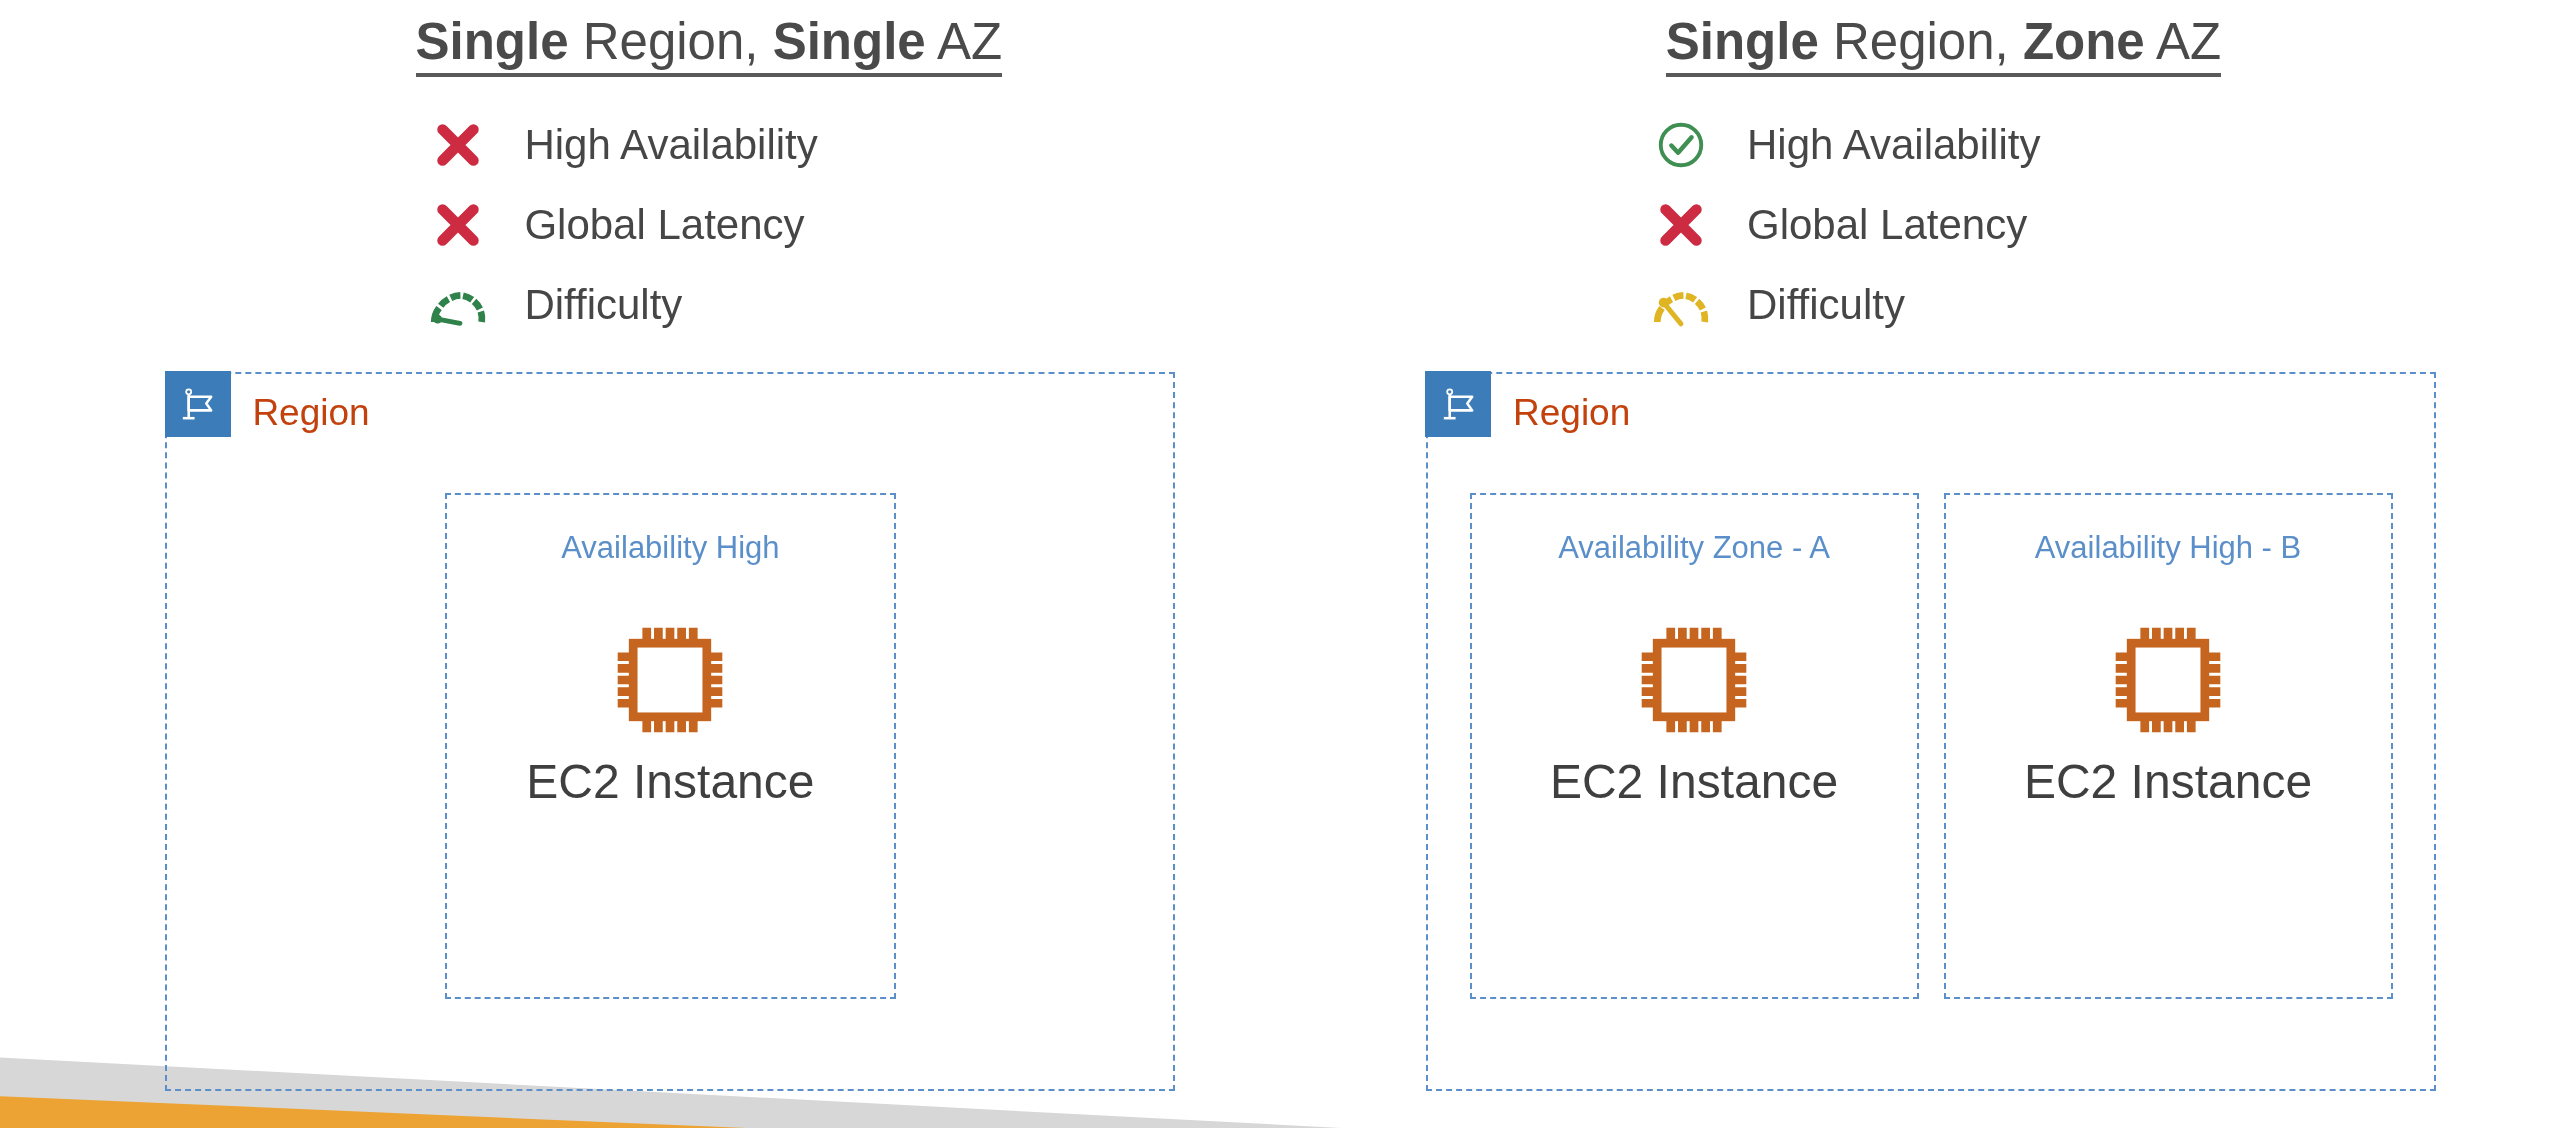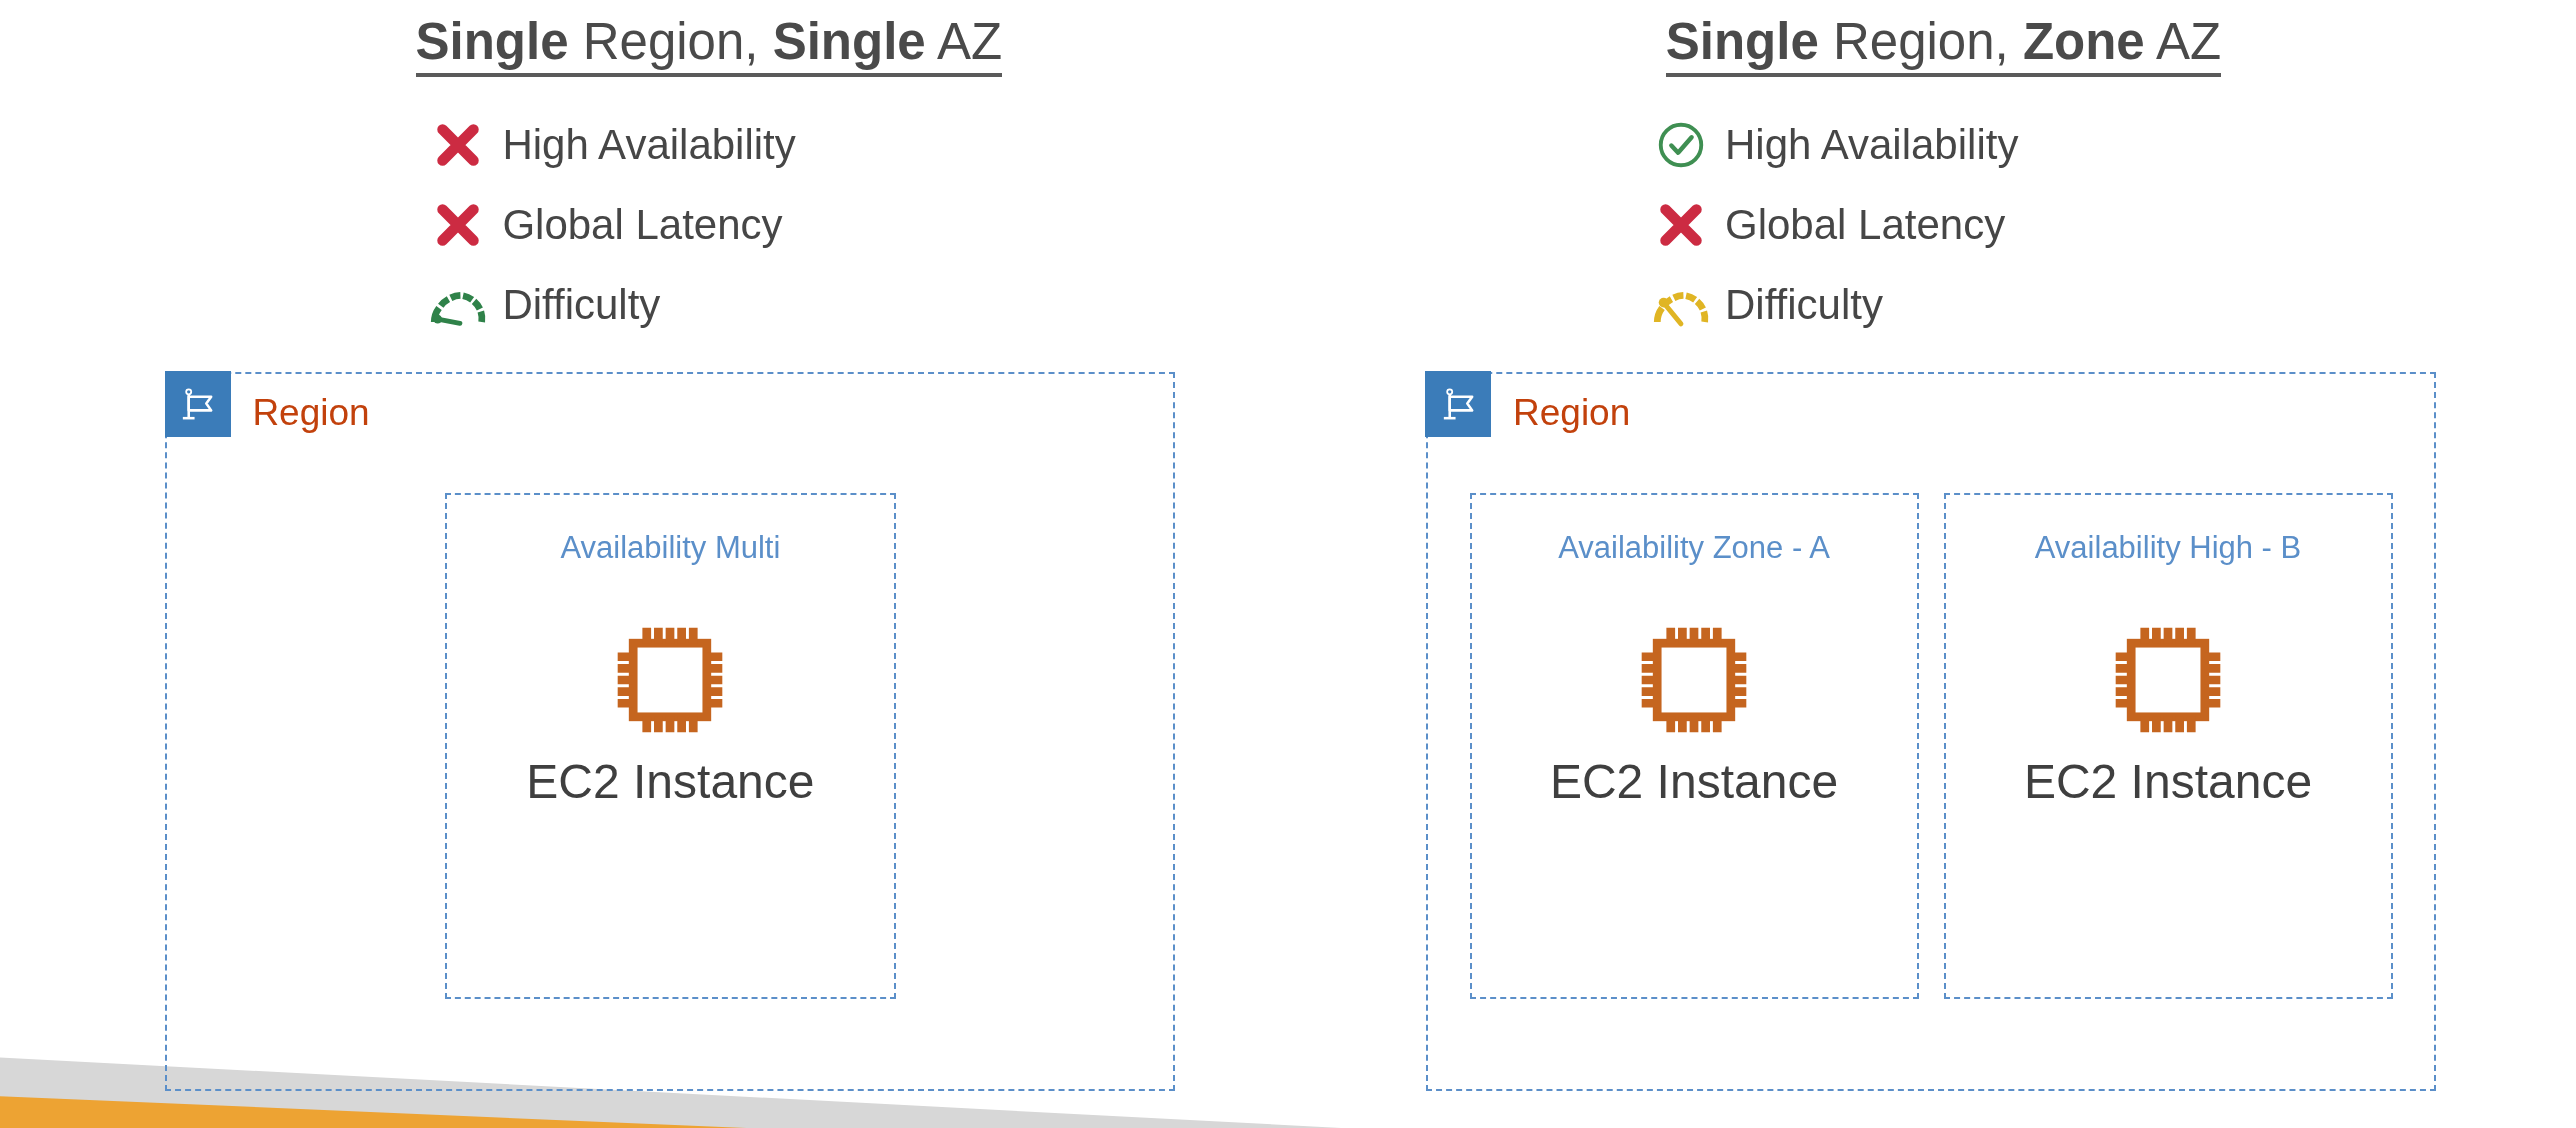--- a/index.html
+++ b/index.html
@@ -62,21 +62,21 @@
     width: 62px;
     height: 62px;
     display: flex;
     align-items: center;
     justify-content: center;
     flex: 0 0 62px;
   }
   .feature-label {
     font-size: 42px;
     color: #464646;
-    margin-left: 13px;
+    margin-left: 35px;
     white-space: nowrap;
   }
 
   
   .region-box {
     position: absolute;
     border: 2.9px dashed #5b8fc9;
     box-sizing: border-box;
   }
   .column.left .region-box  { left: 146px; top: 372px; width: 1010px; height: 719px; }
@@ -207,21 +207,21 @@
         <circle cx="13" cy="9" r="2.6" fill="none" stroke="#ffffff" stroke-width="1.8"></circle>
         <path d="M13 12 L13 36" stroke="#ffffff" stroke-width="2.6"></path>
         <path d="M7 36 L19 36" stroke="#ffffff" stroke-width="2.6"></path>
         <path d="M13 14 L36 14 L31 21 L36 28 L13 28 Z" fill="none" stroke="#ffffff" stroke-width="2.6" stroke-linejoin="round"></path>
       </svg>
     </span>
     <span class="region-label">Region</span>
 
     <div class="az-row">
       <div class="az-box single">
-        <span class="az-title">Availability Multi</span>
+        <span class="az-title">Availability High</span>
         <div class="ec2-wrap">
           <span>
             <svg width="124" height="124" viewBox="0 0 128 128">
               <g fill="none" stroke="#c5651f" stroke-width="9">
                 <rect x="26" y="26" width="76" height="76"></rect>
                 <path d="M40 26 L40 10 M52 26 L52 10 M64 26 L64 10 M76 26 L76 10 M88 26 L88 10"></path>
                 <path d="M40 102 L40 118 M52 102 L52 118 M64 102 L64 118 M76 102 L76 118 M88 102 L88 118"></path>
                 <path d="M26 40 L10 40 M26 52 L10 52 M26 64 L10 64 M26 76 L10 76 M26 88 L10 88"></path>
                 <path d="M102 40 L118 40 M102 52 L118 52 M102 64 L118 64 M102 76 L118 76 M102 88 L118 88"></path>
               </g>

